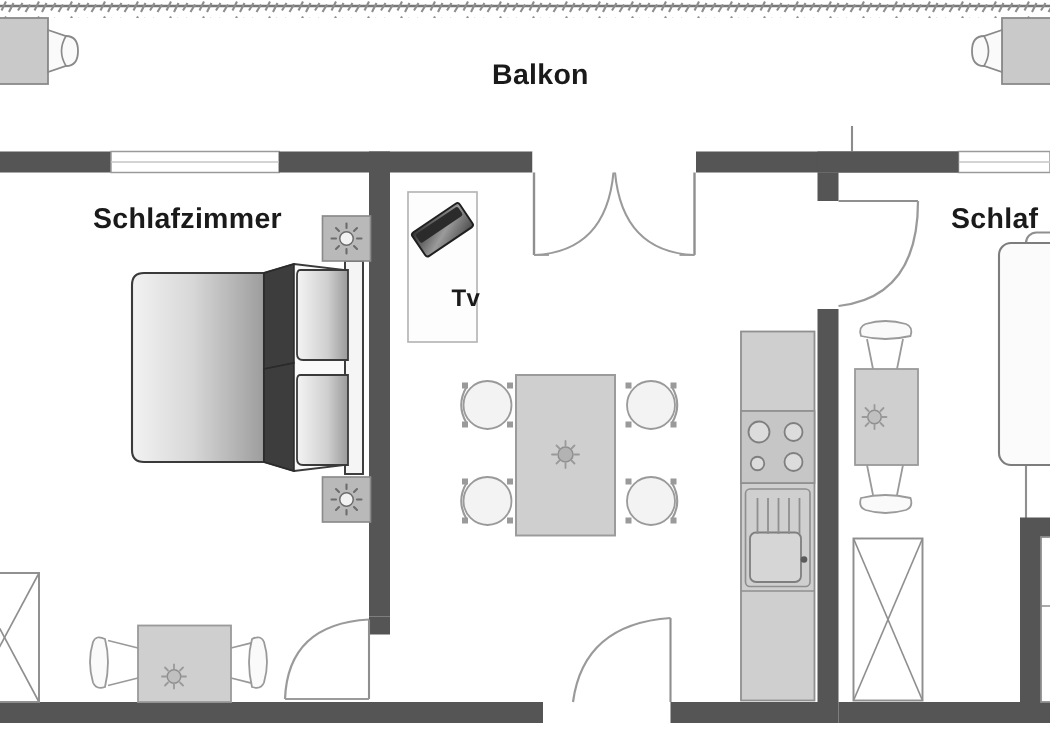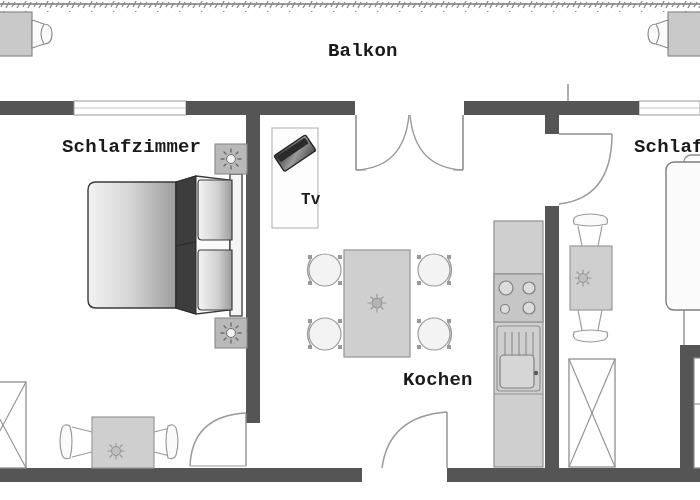--- a/index.html
+++ b/index.html
@@ -15,21 +15,21 @@
     width: 700px;
     height: 500px;
     background: #ffffff;
     overflow: hidden;
   }
   #floorplan svg {
     display: block;
   }
   .room-label {
     position: absolute;
-    font-family: Liberation Mono, monospace;
+    font-family: Liberation Sans, sans-serif;
     font-weight: bold;
     color: #1a1a1a;
     white-space: nowrap;
     letter-spacing: 0.2px;
   }
   .lbl-balkon   { left: 328px; top: 40px;  font-size: 19px; }
   .lbl-schlaf-l { left: 62px;  top: 136px; font-size: 19px; }
   .lbl-wohnen   { left: 330px; top: 183px; font-size: 19px; }
   .lbl-kochen   { left: 403px; top: 369px; font-size: 19px; }
   .lbl-schlaf-r { left: 634px; top: 136px; font-size: 19px; }
@@ -332,19 +332,18 @@
       <rect x="666" y="162" width="60" height="148" rx="8" fill="#fbfbfb" stroke="#7d7d7d" stroke-width="1.4"></rect>
     </g>
 
   </svg>
 
   <div class="room-label lbl-balkon">Balkon</div>
 
   <div class="room-label lbl-schlaf-l">Schlafzimmer</div>
 
 
-  <div class="room-label lbl-kochen">Kochen</div>
 
   <div class="room-label lbl-schlaf-r">Schlaf</div>
 
   <div class="room-label lbl-tv">Tv</div>
 
 </div>
 
 </body></html>

